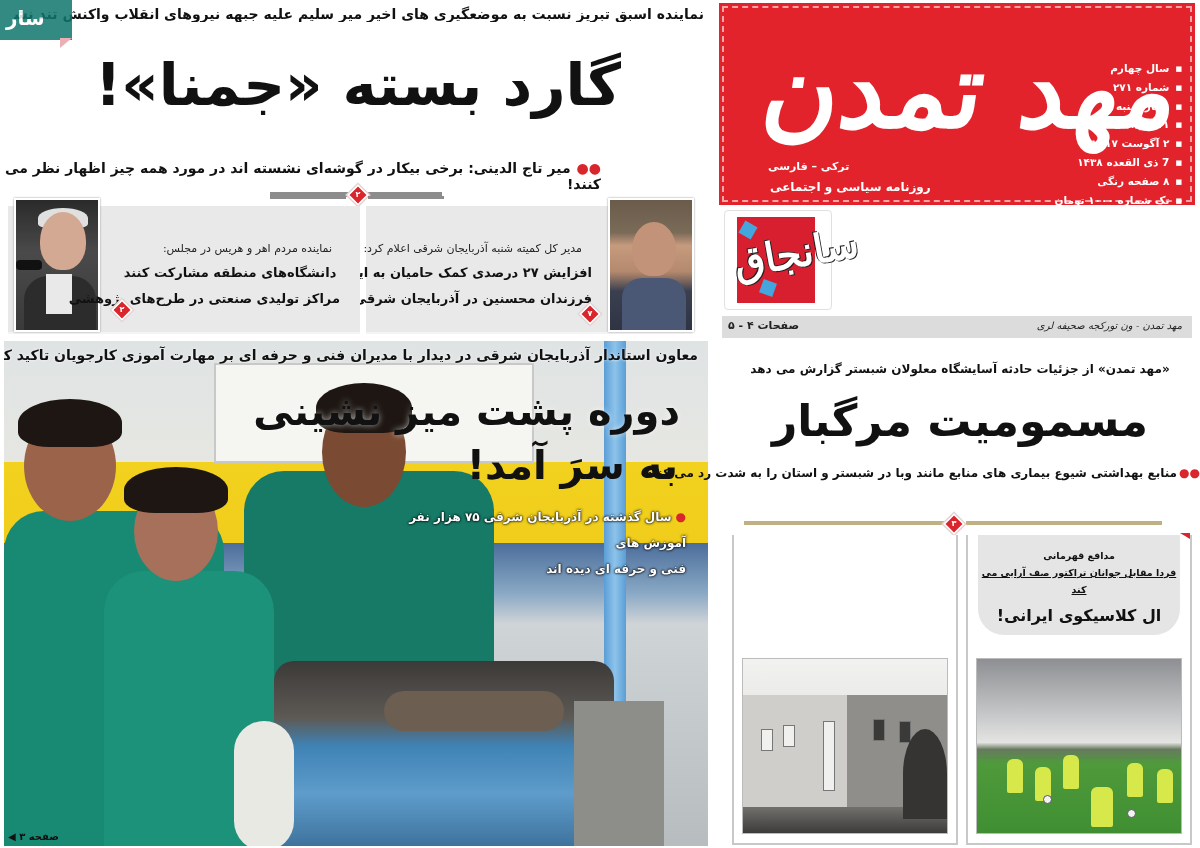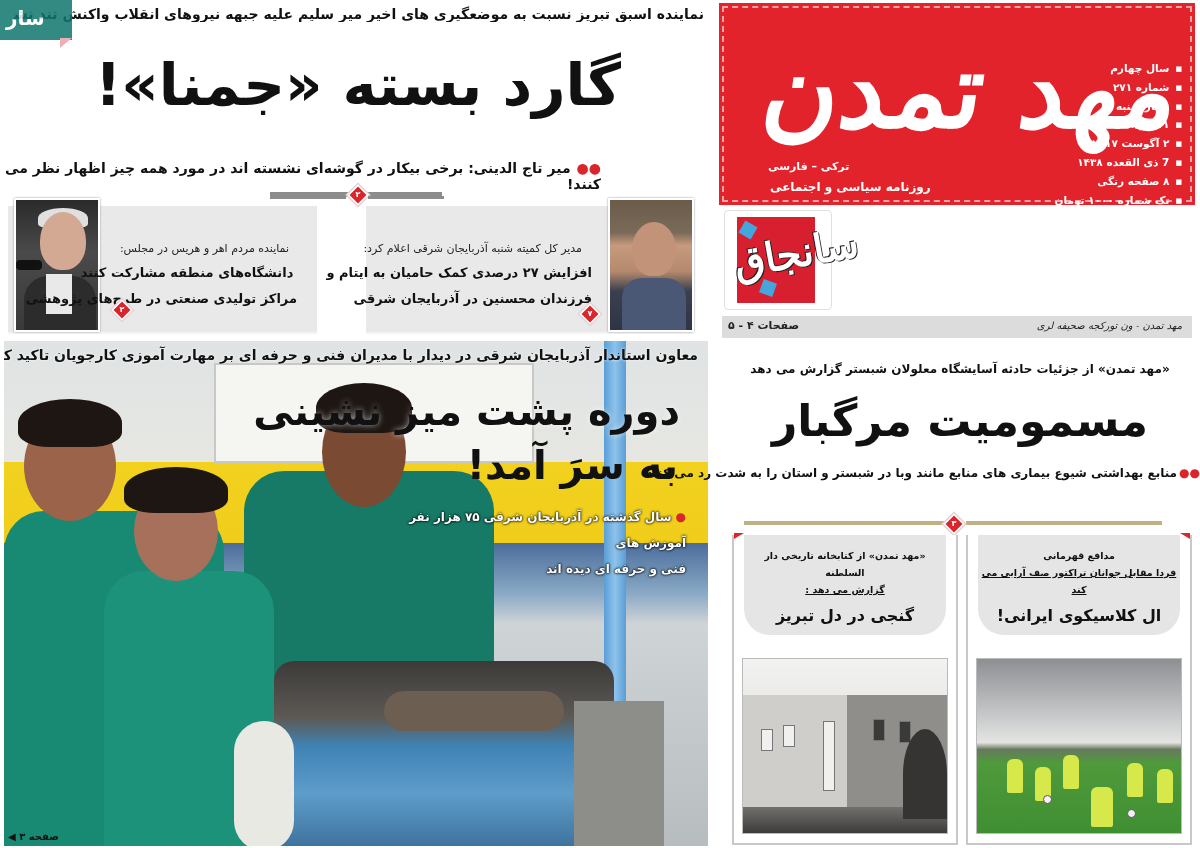--- a/index.html
+++ b/index.html
@@ -29,21 +29,21 @@
   .sec-box .kicker { position: absolute; font: 11px "DejaVu Sans", sans-serif; color: #222; white-space: nowrap; }
   .sec-box .title { position: absolute; font: bold 13px "DejaVu Sans", sans-serif; line-height: 26px; text-align: center; white-space: nowrap; }
 
   .box-right { left: 366px; width: 326px; }
   .box-right .photo { right: -2px; background: linear-gradient(180deg, #6b5b4a 0%, #7a6a58 25%, #c59a7d 35%, #b5896d 55%, #3b4050 70%, #2e3444 100%); }
   .box-right .photo .face { position: absolute; left: 22px; top: 22px; width: 44px; height: 54px; border-radius: 50% 50% 45% 45%; background: #c29378; }
   .box-right .photo .shirt { position: absolute; left: 12px; bottom: 0; width: 64px; height: 52px; background: #4a5876; border-radius: 20px 20px 0 0; }
   .box-right .kicker { right: 110px; top: 36px; }
   .box-right .title { right: 100px; top: 54px; width: 200px; }
 
-  .box-left { left: 8px; width: 309px; }
+  .box-left { left: 8px; width: 352px; }
   .box-left .photo { left: 6px; background: linear-gradient(180deg, #2a2a2a 0%, #4a4a4a 40%, #3a3a3a 100%); }
   .box-left .photo .face { position: absolute; left: 24px; top: 12px; width: 46px; height: 58px; border-radius: 50% 50% 45% 45%; background: #d4a994; }
   .box-left .photo .hair { position: absolute; left: 22px; top: 8px; width: 50px; height: 20px; border-radius: 50% 50% 20% 20%; background: #e0e0e0; }
   .box-left .photo .shirt { position: absolute; left: 8px; bottom: 0; width: 72px; height: 54px; background: #2c2c2c; border-radius: 24px 24px 0 0; }
   .box-left .photo .collar { position: absolute; left: 30px; bottom: 16px; width: 26px; height: 40px; background: #e9e9e9; }
   .box-left .photo .mic { position: absolute; left: 0; top: 60px; width: 26px; height: 10px; background: #111; border-radius: 4px; }
   .box-left .kicker { right: 28px; top: 36px; }
   .box-left .title { right: 20px; top: 54px; width: 220px; }
 
   
@@ -268,26 +268,20 @@
       <div class="player" style="left:86px; top:96px;"></div>
       <div class="player" style="left:114px; top:128px; width:22px; height:40px;"></div>
       <div class="player" style="left:150px; top:104px;"></div>
       <div class="player" style="left:180px; top:110px;"></div>
       <div class="ball" style="left:66px; top:136px;"></div>
       <div class="ball" style="left:150px; top:150px;"></div>
     </div>
   </div>
 
   <div class="card card-left">
-    <div class="head">
-      <span class="corner" style="left:-10px; border-right:10px solid transparent;"></span>
-      <span class="k1">«مهد تمدن» از کتابخانه تاریخی دار السلطنه</span>
-      <span class="k2">گزارش می دهد :</span>
-      <span class="t">گنجی در دل تبریز</span>
-    </div>
     <div class="img img-building">
       <div class="wall"></div>
       <div class="wall2"></div>
       <div class="win" style="left:18px; top:70px;"></div>
       <div class="win" style="left:40px; top:66px;"></div>
       <div class="win" style="left:80px; top:62px; height:70px;"></div>
       <div class="win" style="left:130px; top:60px; background:#3a3a38;"></div>
       <div class="win" style="left:156px; top:62px; background:#3a3a38;"></div>
       <div class="tree"></div>
     </div>

